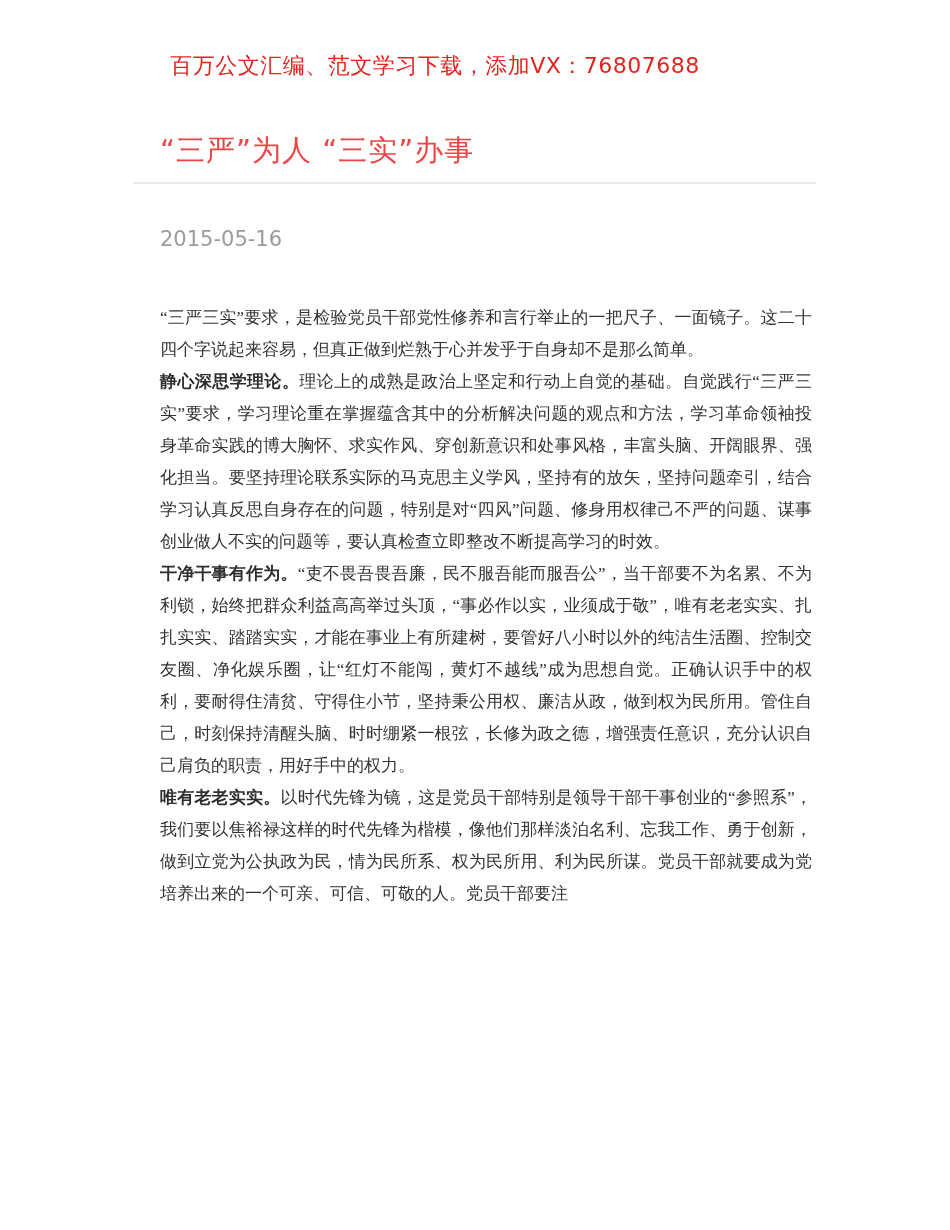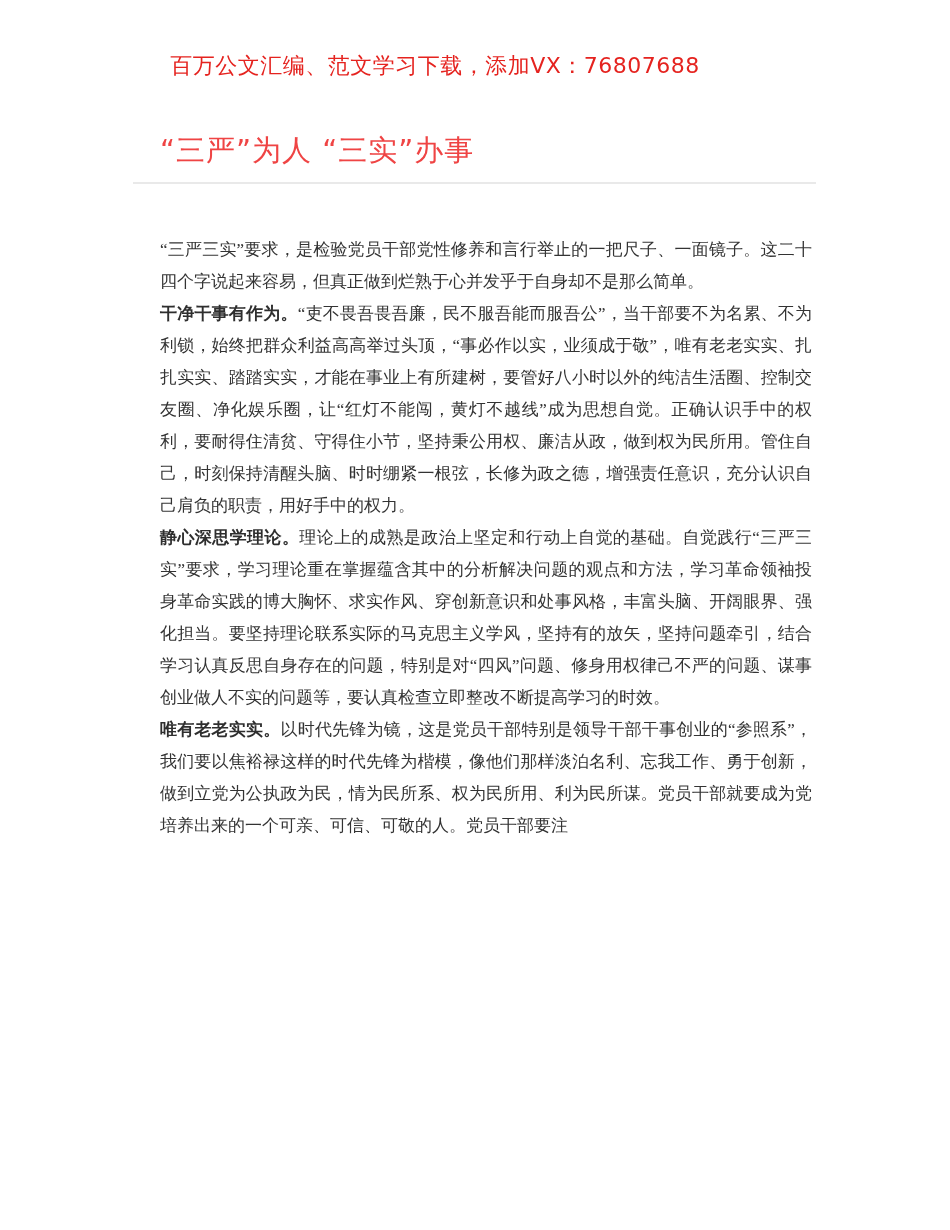--- a/index.html
+++ b/index.html
@@ -82,26 +82,27 @@
 <div class="page">
 
   <div class="promo-banner">百万公文汇编、范文学习下载，添加VX：76807688</div>
 
   <div class="article">
 
     <h1 class="article-title">“三严”为人 “三实”办事</h1>
 
     <div class="title-divider"></div>
 
+    <div class="article-date">2015-05-16</div>
 
     <div class="article-body">
 
       <p><span>“三严三实”要求，是检验党员干部党性修养和言行举止的一把尺子、一面镜子。这二十四个字说起来容易，但真正做到烂熟于心并发乎于自身却不是那么简单。</span></p>
 
+      <p><strong>静心深思学理论。</strong><span>理论上的成熟是政治上坚定和行动上自觉的基础。自觉践行“三严三实”要求，学习理论重在掌握蕴含其中的分析解决问题的观点和方法，学习革命领袖投身革命实践的博大胸怀、求实作风、穿创新意识和处事风格，丰富头脑、开阔眼界、强化担当。要坚持理论联系实际的马克思主义学风，坚持有的放矢，坚持问题牵引，结合学习认真反思自身存在的问题，特别是对“四风”问题、修身用权律己不严的问题、谋事创业做人不实的问题等，要认真检查立即整改不断提高学习的时效。</span></p>
+
       <p><strong>干净干事有作为。</strong><span>“吏不畏吾畏吾廉，民不服吾能而服吾公”，当干部要不为名累、不为利锁，始终把群众利益高高举过头顶，“事必作以实，业须成于敬”，唯有老老实实、扎扎实实、踏踏实实，才能在事业上有所建树，要管好八小时以外的纯洁生活圈、控制交友圈、净化娱乐圈，让“红灯不能闯，黄灯不越线”成为思想自觉。正确认识手中的权利，要耐得住清贫、守得住小节，坚持秉公用权、廉洁从政，做到权为民所用。管住自己，时刻保持清醒头脑、时时绷紧一根弦，长修为政之德，增强责任意识，充分认识自己肩负的职责，用好手中的权力。</span></p>
-
-      <p><strong>静心深思学理论。</strong><span>理论上的成熟是政治上坚定和行动上自觉的基础。自觉践行“三严三实”要求，学习理论重在掌握蕴含其中的分析解决问题的观点和方法，学习革命领袖投身革命实践的博大胸怀、求实作风、穿创新意识和处事风格，丰富头脑、开阔眼界、强化担当。要坚持理论联系实际的马克思主义学风，坚持有的放矢，坚持问题牵引，结合学习认真反思自身存在的问题，特别是对“四风”问题、修身用权律己不严的问题、谋事创业做人不实的问题等，要认真检查立即整改不断提高学习的时效。</span></p>
 
       <p><strong>唯有老老实实。</strong><span>以时代先锋为镜，这是党员干部特别是领导干部干事创业的“参照系”，我们要以焦裕禄这样的时代先锋为楷模，像他们那样淡泊名利、忘我工作、勇于创新，做到立党为公执政为民，情为民所系、权为民所用、利为民所谋。党员干部就要成为党培养出来的一个可亲、可信、可敬的人。党员干部要注</span></p>
 
     </div>
   </div>
 </div>
 
 </body></html>

